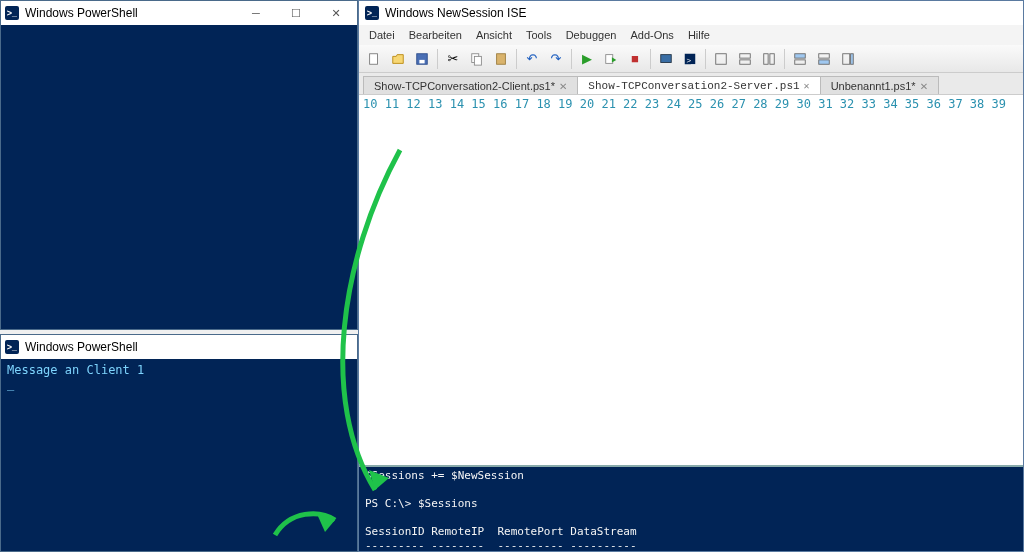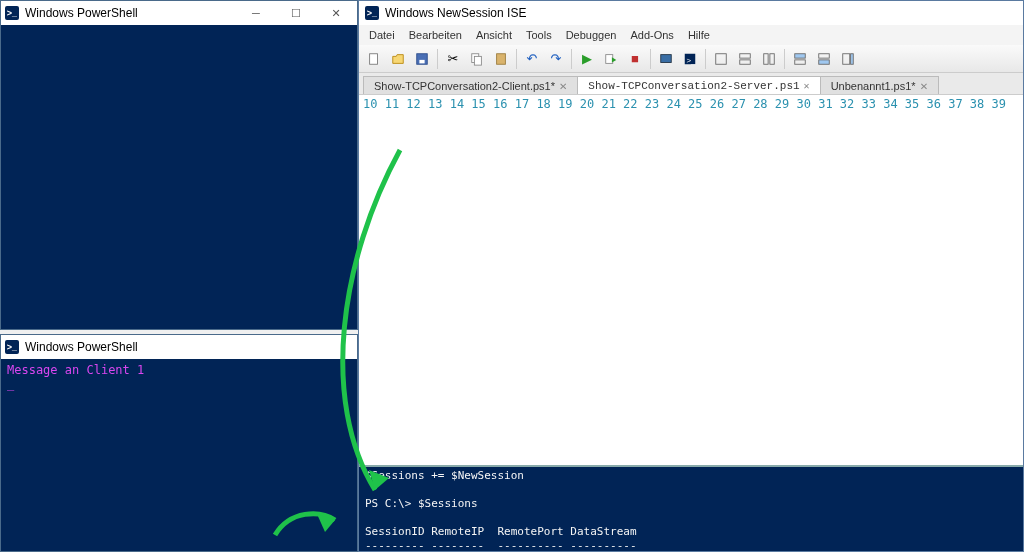--- a/index.html
+++ b/index.html
@@ -37,21 +37,21 @@
   justify-content: center;
   color: #fff;
   font-size: 9px;
   font-weight: bold;
 }
 .titlebar .spacer { flex: 1; }
 .wbtn { width: 34px; height: 22px; display: flex; align-items: center; justify-content: center; color: #555; font-size: 11px; }
 .ps-body {
   flex: 1;
   background: #012456;
-  color: #d946ef;
+  color: #7dd3fc;
   font-family: Consolas, monospace;
   font-size: 12px;
   padding: 4px 6px;
   white-space: pre;
   overflow: hidden;
 }
 
 
 .ise {
   position: absolute;

